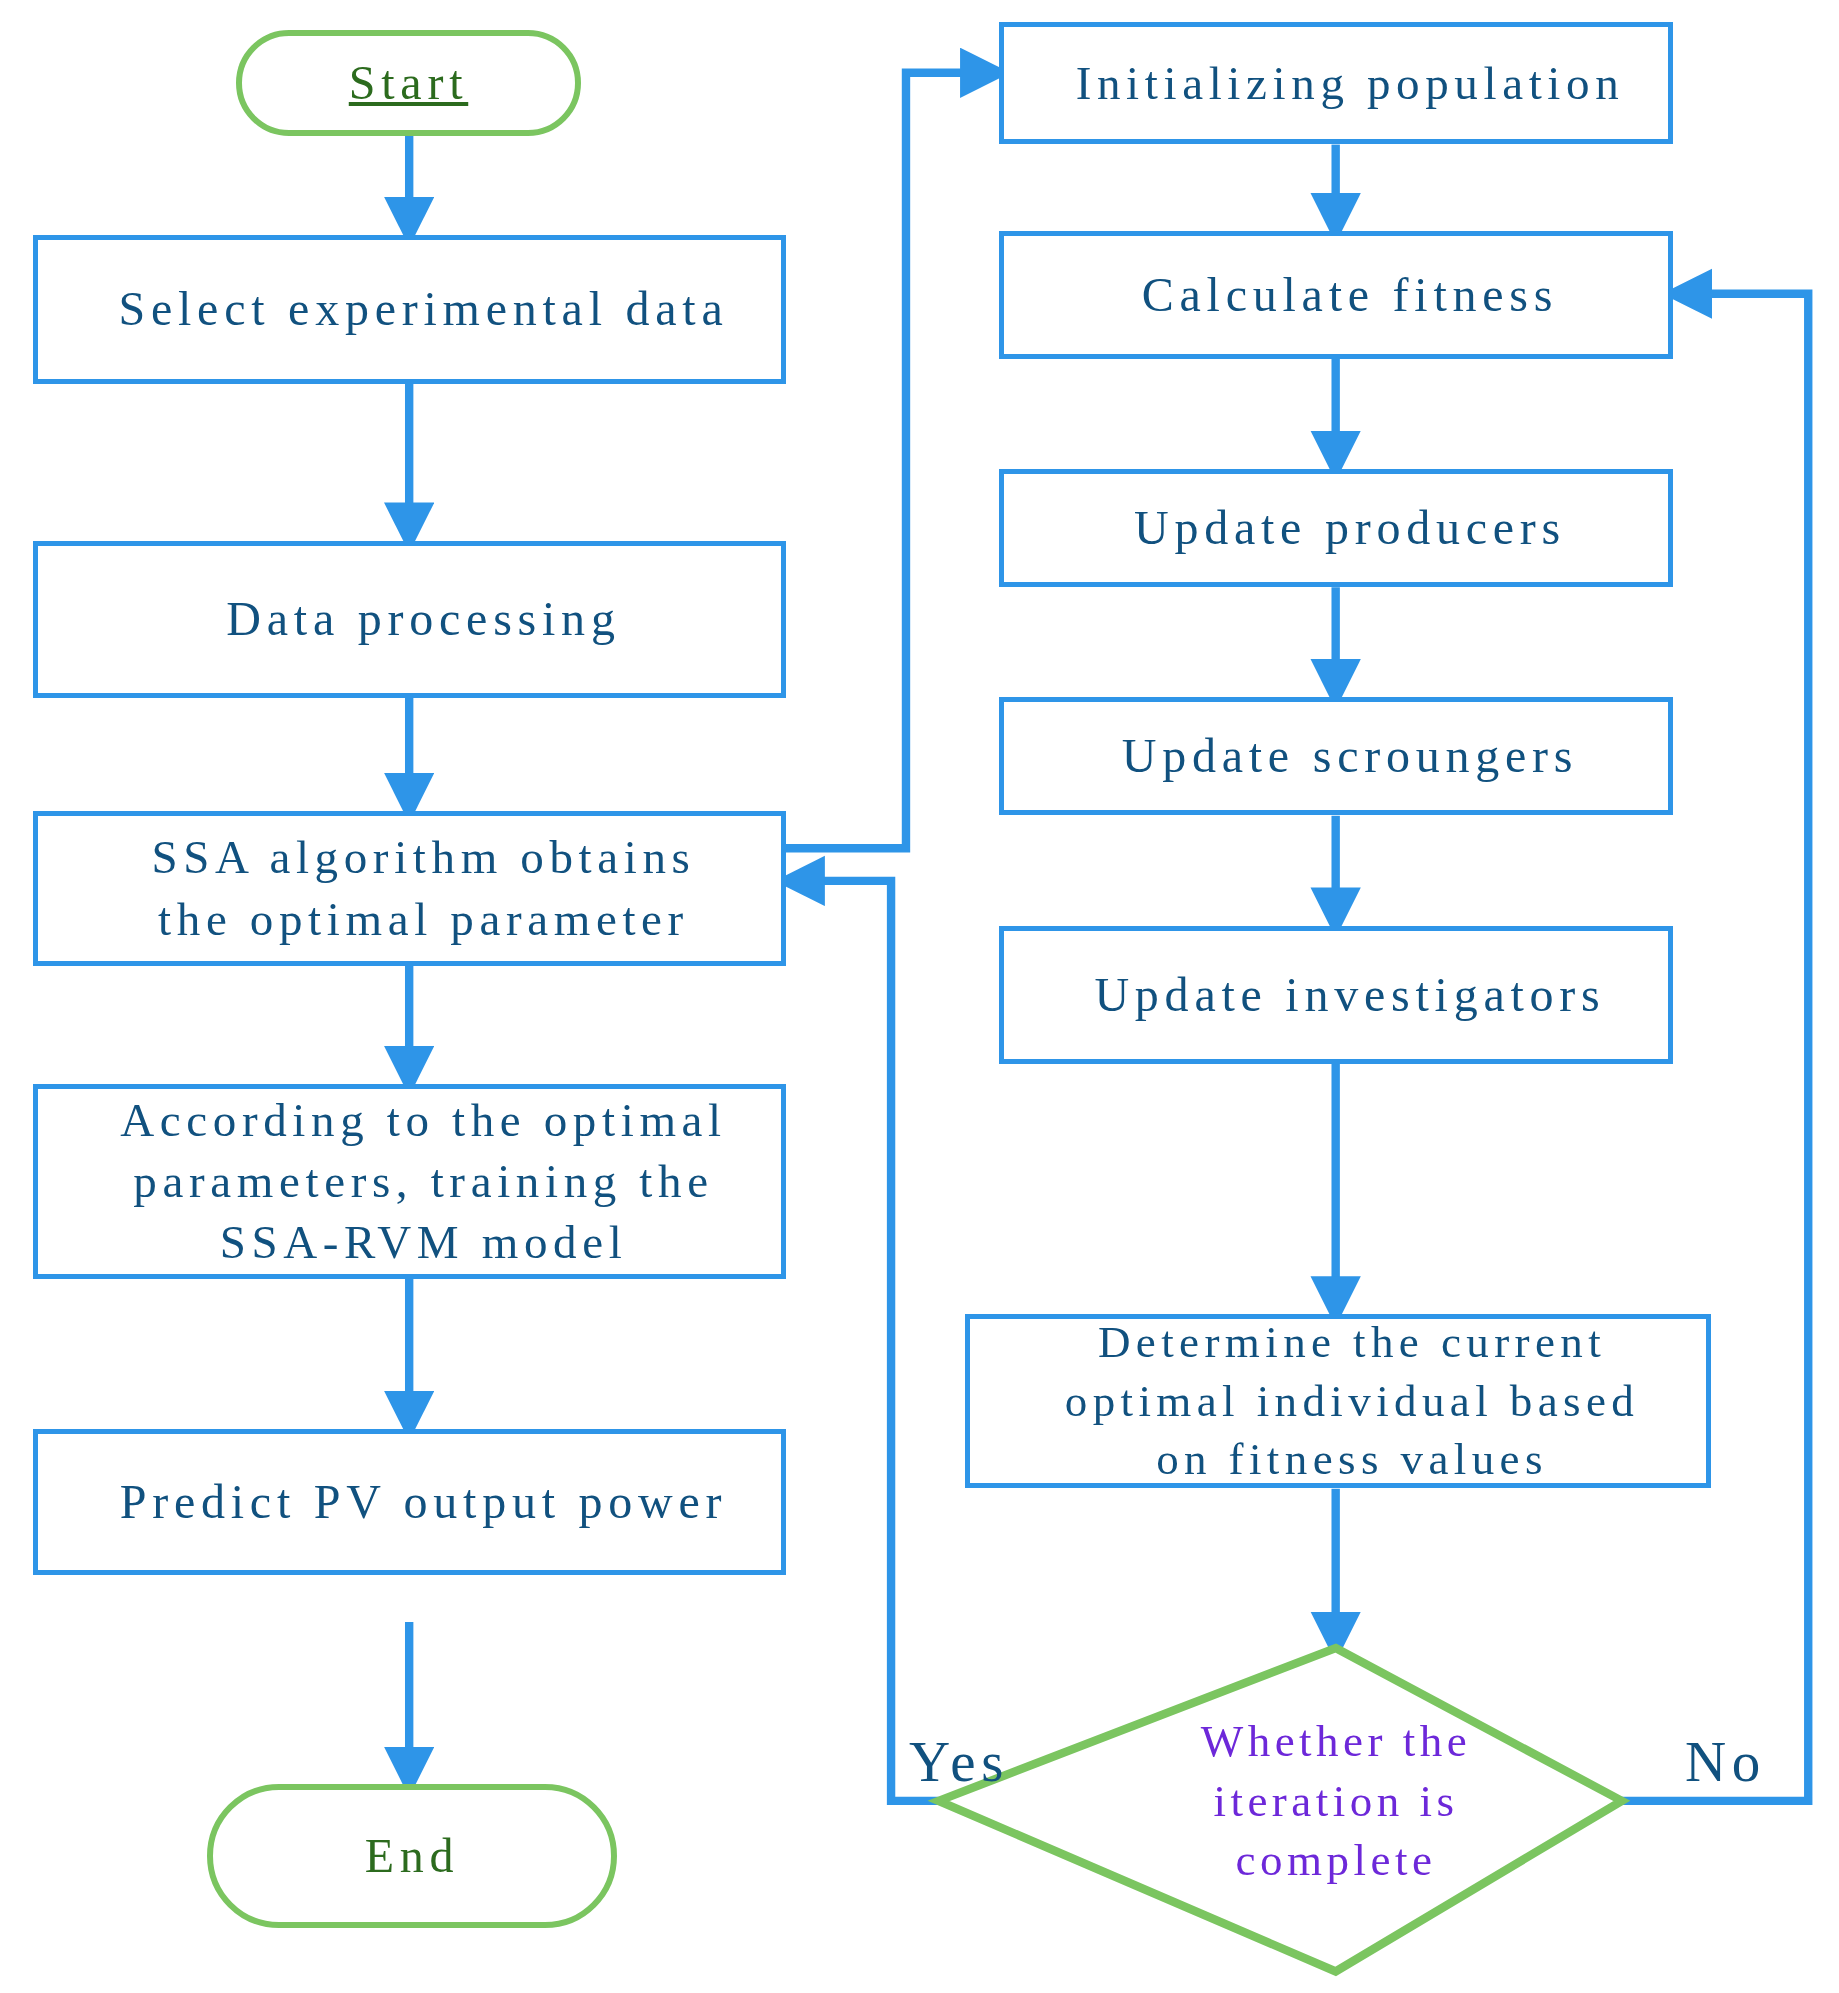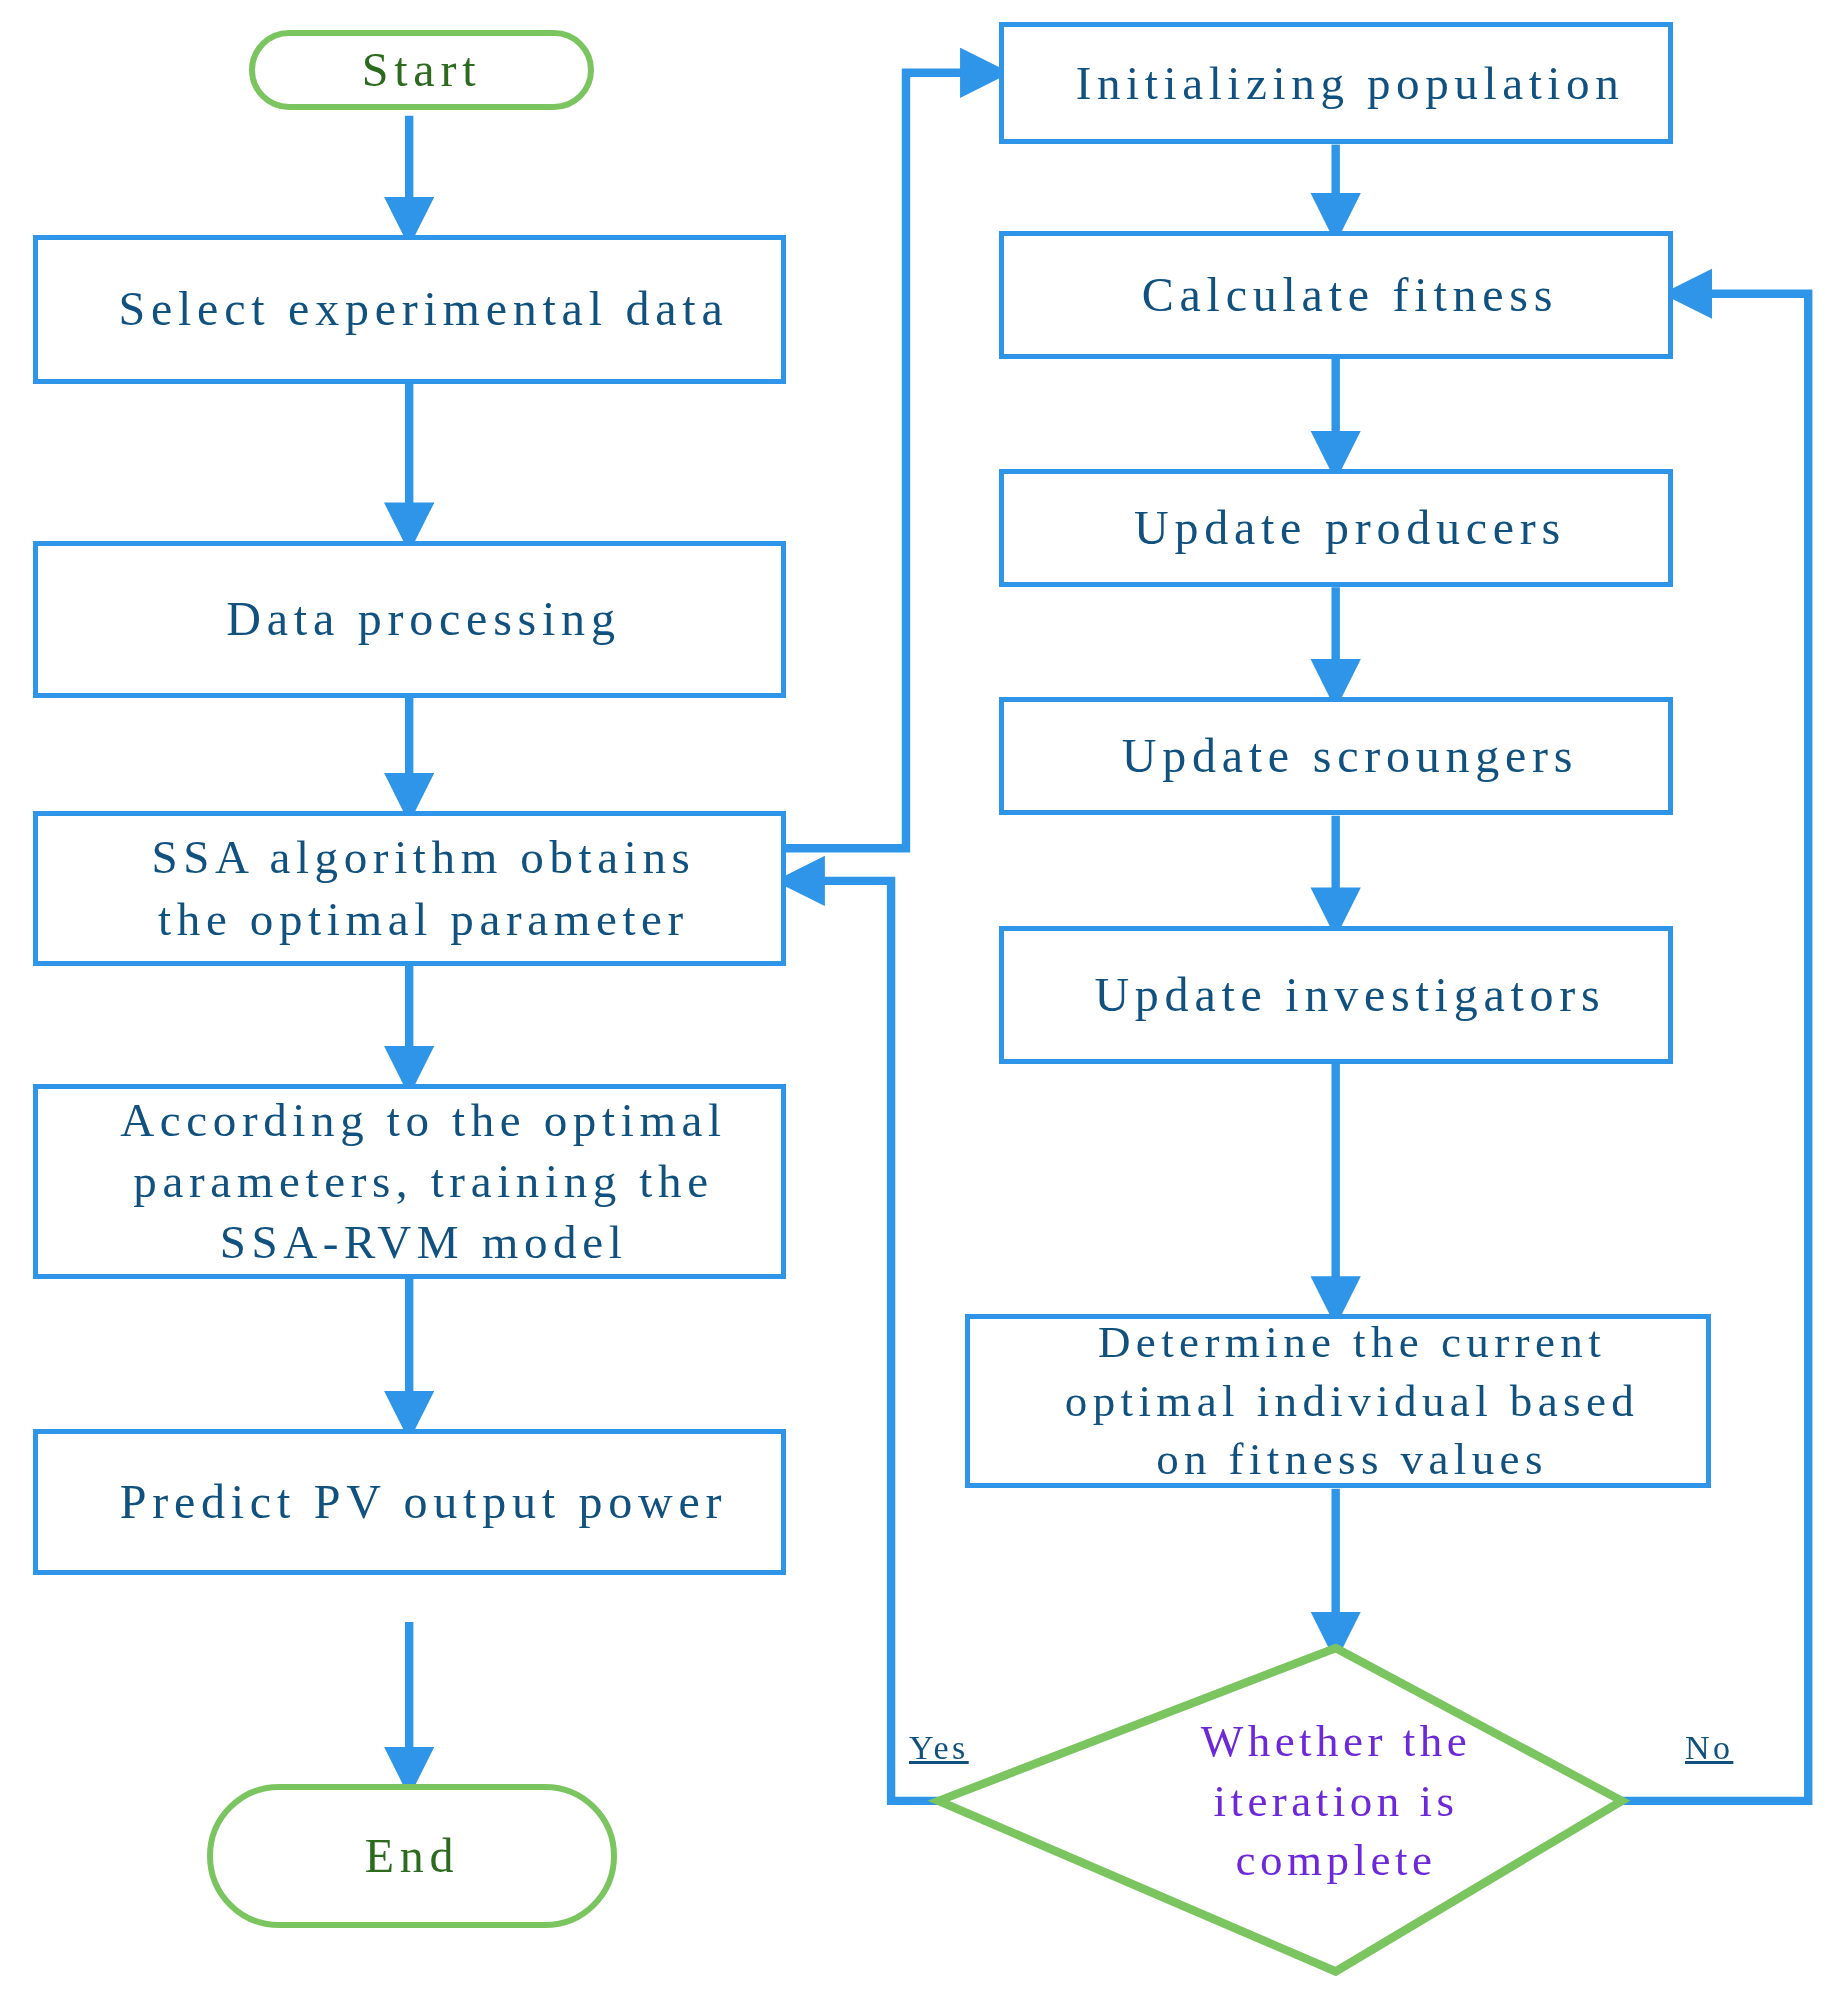--- a/index.html
+++ b/index.html
@@ -32,24 +32,23 @@
     line-height:1.30;
     white-space:pre-line;
   }
   .s52{font-size:48px;}
   .s50{font-size:47px;}
   .s48{font-size:45px;}
 
   .edgelabel{
     position:absolute;
     color:#11517F;
-    font-size:34px;
+    font-size:57px;
     letter-spacing:0.10em;
     white-space:nowrap;
-    text-decoration:underline;
   }
   .diamond-text{
     position:absolute;
     color:#6d28d9;
     font-size:45px;
     letter-spacing:0.10em;
     line-height:1.32;
     text-align:center;
     white-space:pre-line;
     display:flex;align-items:center;justify-content:center;
@@ -87,21 +86,21 @@
 
     <path d="M 1007 1932 L 956 1932 L 956 945 L 849 945" stroke="#2E95E8" stroke-width="9" fill="none" marker-end="url(#ah)"></path>
 
     <path d="M 1332 1932 L 1940 1932 L 1940 315 L 1801 315" stroke="#2E95E8" stroke-width="9" fill="none" marker-end="url(#ah)"></path>
 
     <polygon points="1433,1770 1332,1932 1433,2113 1007,1932" style="display:none"></polygon>
     <polygon points="1433,1768 1332,1932 1433,2115 1007,1932" fill="#ffffff" stroke="#7BC560" stroke-width="9" transform="none" style="display:none"></polygon>
     <polygon points="1433,1768 1740,1932 1433,2115 1007,1932" fill="#ffffff" stroke="#7BC560" stroke-width="9" stroke-linejoin="miter"></polygon>
   </svg>
 
-  <div class="node term" style="left:249px;top:30px;width:345px;height:80px;">
+  <div class="node term" style="left:236px;top:30px;width:345px;height:106px;text-decoration:underline;">
     <span class="lbl s52">Start</span>
   </div>
 
   <div class="node proc" style="left:33px;top:235px;width:753px;height:149px;">
     <span class="lbl s52">Select experimental data</span>
   </div>
 
   <div class="node proc" style="left:33px;top:541px;width:753px;height:157px;">
     <span class="lbl s52">Data processing</span>
   </div>

